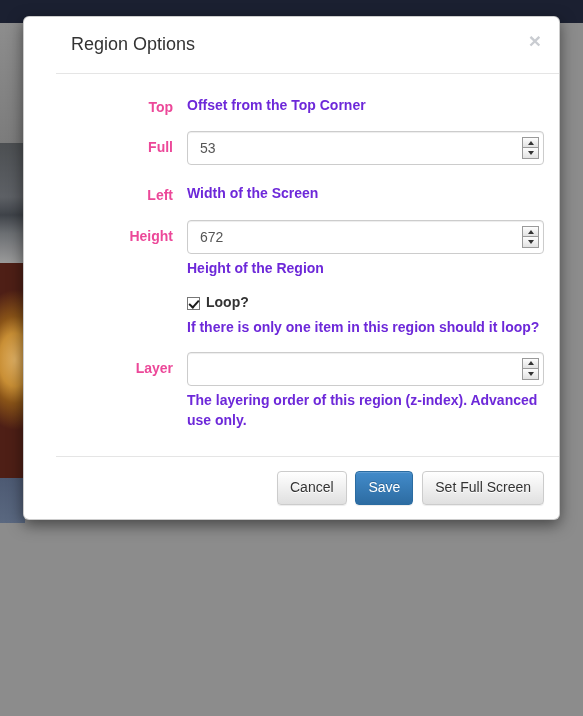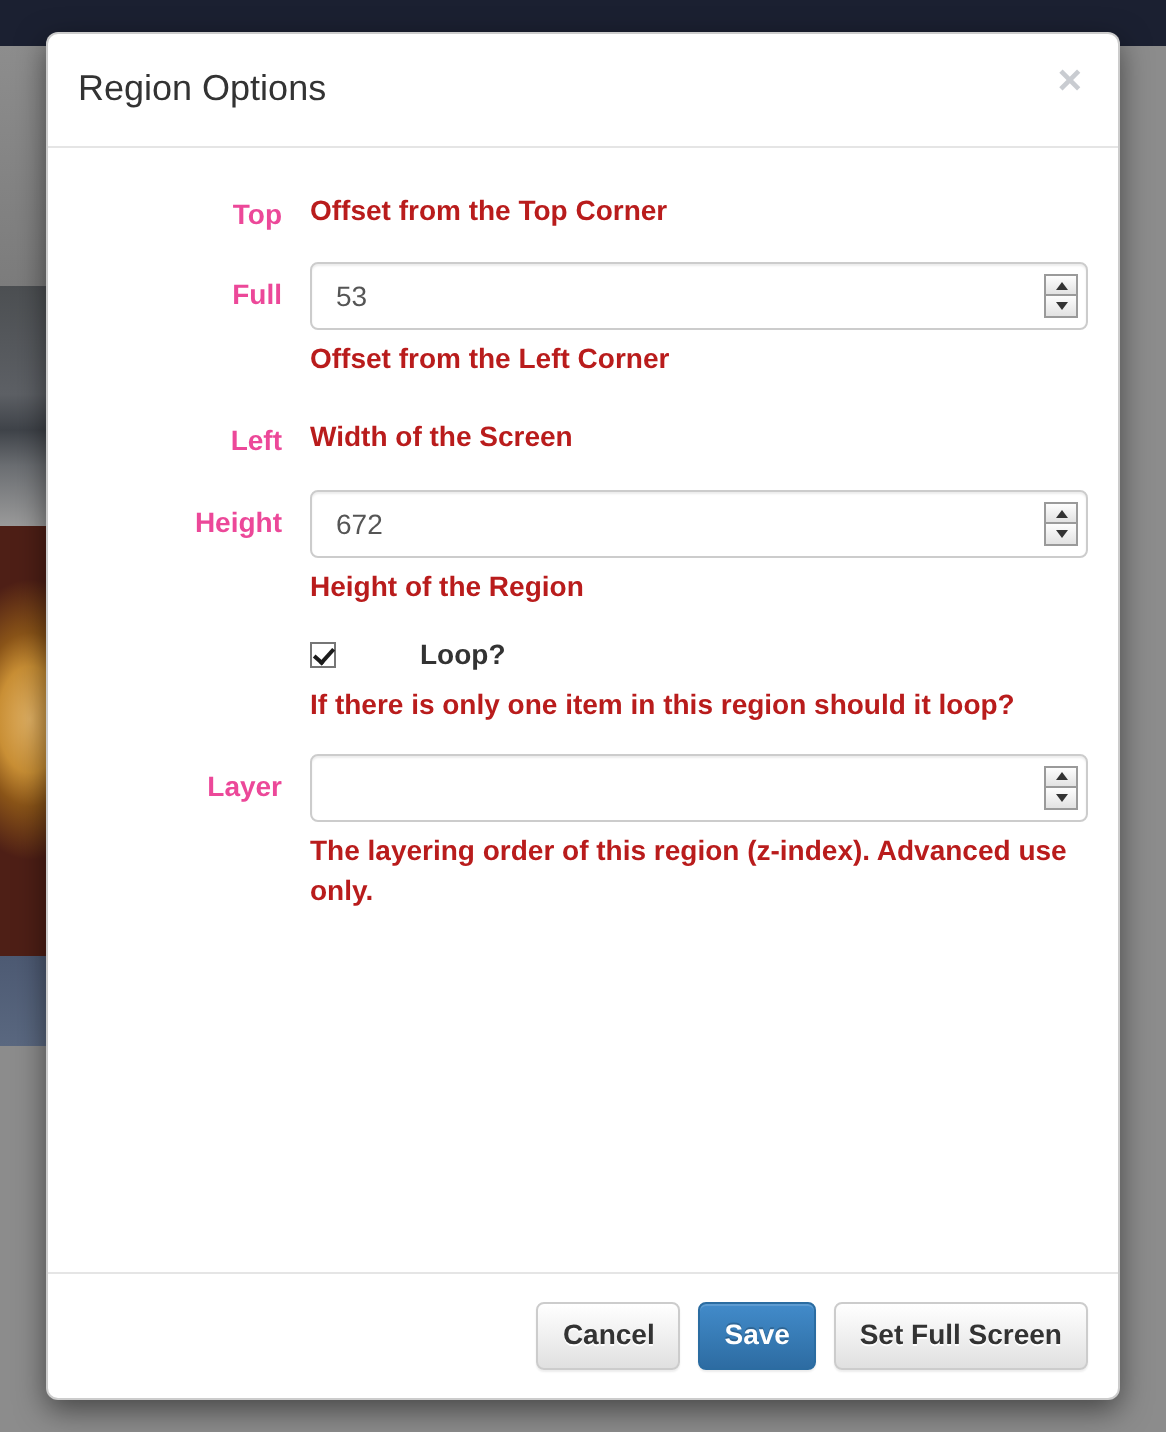--- a/index.html
+++ b/index.html
@@ -35,26 +35,26 @@
                    radial-gradient(ellipse 42px 70px at 60% 45%, #e0b063 0%, #c98f35 38%, #8a5418 62%, #4e1f16 100%),
                    linear-gradient(180deg,#4a1412 0%,#6b2a18 25%,#8a5a22 55%,#b09055 80%,#9c9384 100%); }
   .band-blue   { top: 455px; height: 45px;
                  background: linear-gradient(180deg,#4d5a73 0%,#5a6880 100%); }
   .band-gray2  { top: 500px; bottom: 0; height: 216px; background: #8c8c8c; }
 
   
   #modal {
     position: absolute;
     left: 23px; top: 16px;
-    width: 537px; height: 684px;
+    width: 537px; height: 504px;
     background: #ffffff;
     border: 1px solid rgba(0,0,0,.2);
     border-radius: 6px;
     box-shadow: 0 5px 15px rgba(0,0,0,.5);
-    display: flex; flex-direction: column;
+    display: flex; flex-direction: column; padding-left: 32px;
   }
 
   .modal-header {
     position: relative;
     padding: 15px;
     border-bottom: 1px solid #e5e5e5;
     min-height: 48px;
   }
   .modal-title {
     margin: 0;
@@ -145,27 +145,27 @@
   }
   .tri.up   { border-bottom: 4px solid #333; }
   .tri.down { border-top: 4px solid #333; }
 
   .help-block {
     display: block;
     margin-top: 5px;
     margin-bottom: 0;
     font-size: 14px;
     font-weight: bold;
-    color: #b91c1c;
+    color: #6d28d9;
     line-height: 1.42;
   }
   .help-block.success { color: #3c763d; }
 
   
-  .checkbox-row { display: flex; align-items: center; gap: 36px; }
+  .checkbox-row { display: flex; align-items: center; }
   .cb {
     -webkit-appearance: none; appearance: none;
     width: 13px; height: 13px;
     border: 1px solid #767676;
     background: #fff;
     margin: 0 6px 0 0;
     position: relative;
     cursor: pointer;
     flex: 0 0 13px;
   }
@@ -192,21 +192,21 @@
     padding: 14px 15px;
     border-top: 1px solid #e5e5e5;
     text-align: right;
   }
   .btn {
     display: inline-block;
     padding: 6px 12px;
     margin-left: 5px;
     font-size: 14px;
     font-family: "Liberation Sans", sans-serif;
-    font-weight: bold;
+    font-weight: normal;
     line-height: 1.42;
     vertical-align: middle;
     border: 1px solid #ccc;
     border-radius: 4px;
     cursor: pointer;
     background: linear-gradient(180deg,#fff 0%,#e0e0e0 100%);
     color: #333;
     text-shadow: 0 1px 0 #fff;
     box-shadow: inset 0 1px 0 rgba(255,255,255,.15), 0 1px 1px rgba(0,0,0,.075);
   }
@@ -255,21 +255,20 @@
           <input class="form-control" type="text" value="53" style="">
           <span class="spinner">
             <span class="spin-btn up">
                 <i class="tri up"></i>
               </span>
             <span class="spin-btn down">
                 <i class="tri down"></i>
               </span>
           </span>
         </div>
-        <span class="help-block">Offset from the Left Corner</span>
       </div>
     </div>
 
     <div class="form-group">
       <div class="col-label">Left</div>
       <div class="col-field">
         <span class="help-block">Width of the Screen</span>
       </div>
     </div>
 

